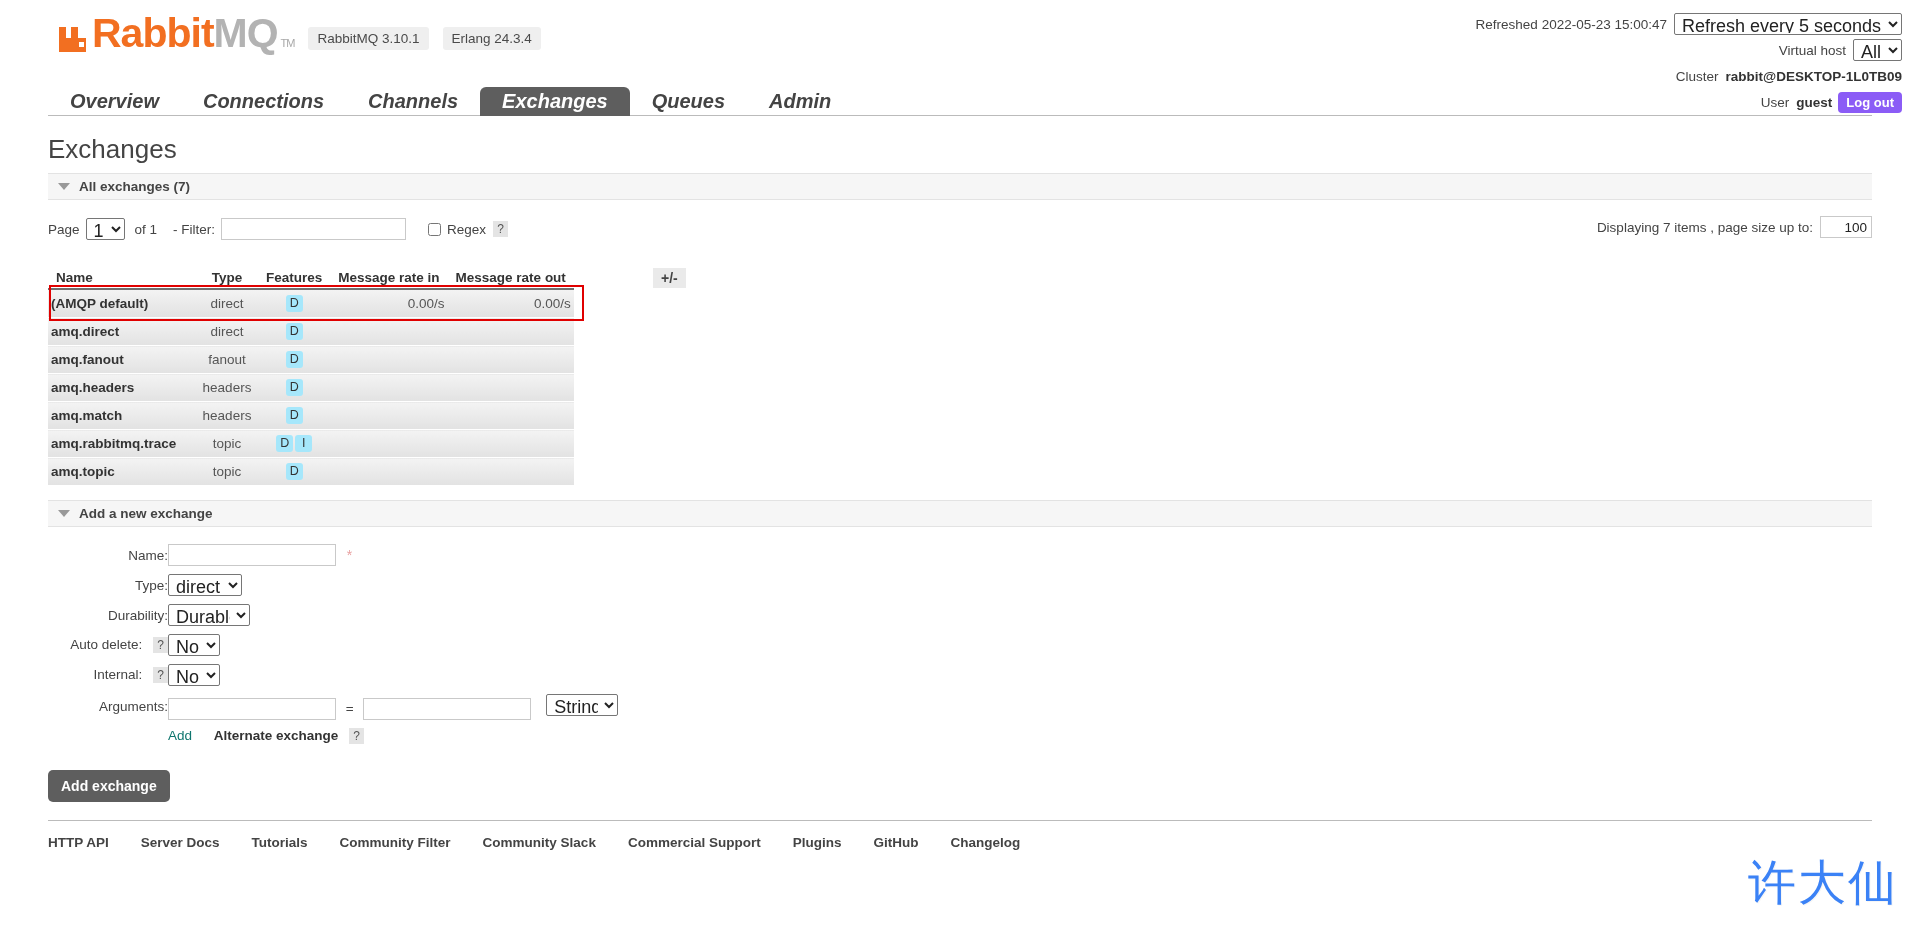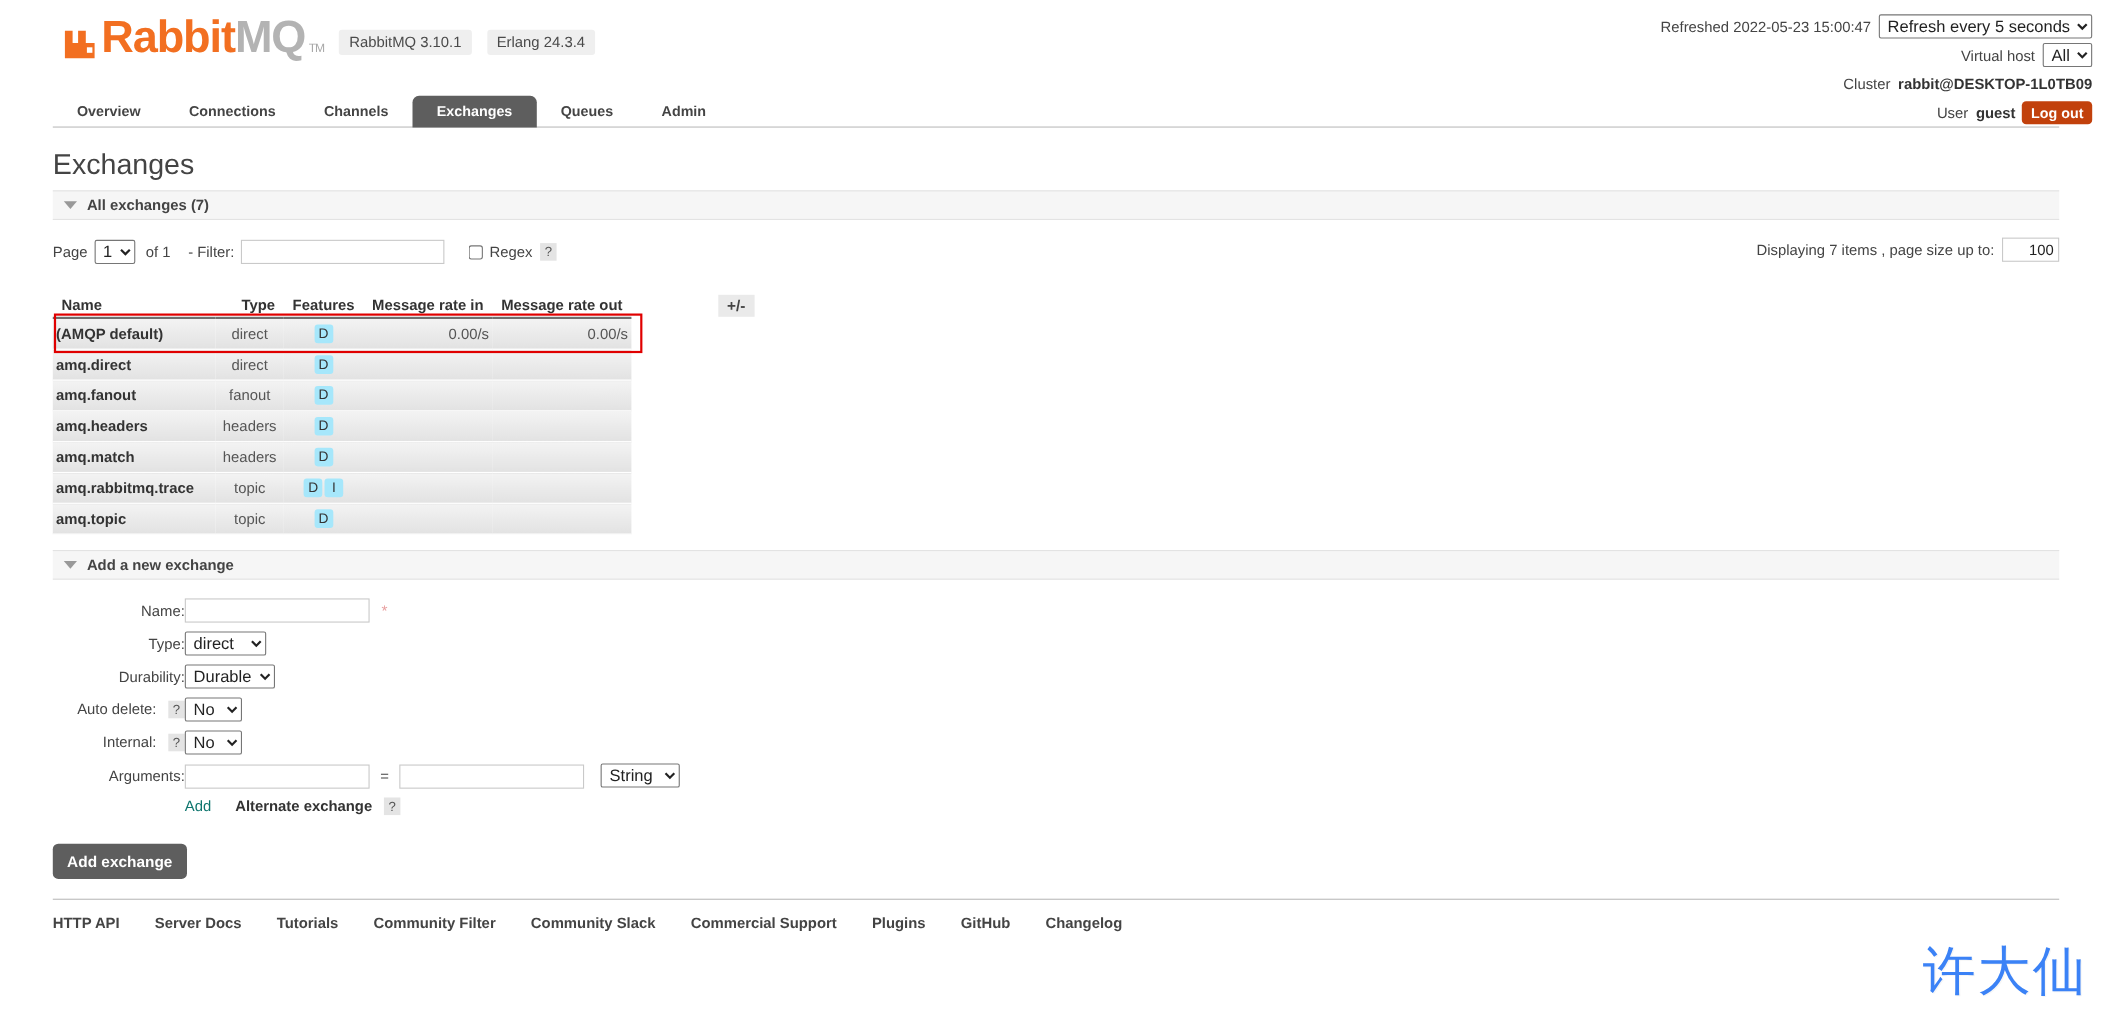--- a/index.html
+++ b/index.html
@@ -68,31 +68,31 @@
     display: flex;
     align-items: center;
     justify-content: flex-end;
     height: 24px;
     margin-bottom: 2px;
     white-space: nowrap;
   }
   .hr-label { margin-right: 7px; }
   select.ui-select {
     font-family: "Liberation Sans", sans-serif;
-    font-size: 15px;
+    font-size: 18px;
     color: #222;
     border: 1px solid #767676;
     background: #fff;
     padding: 1px 3px;
     border-radius: 2px;
     height: 22px;
   }
   .strong { font-weight: bold; color: #333; }
   .logout-btn {
-    background: #c2410c;
+    background: #8b5cf6;
     color: #fff;
     border: none;
     border-radius: 4px;
     font-family: "Liberation Sans", sans-serif;
     font-size: 13px;
     font-weight: bold;
     padding: 3px 8px;
     margin-left: 6px;
     cursor: pointer;
     height: 21px;
@@ -101,27 +101,28 @@
   
   #nav {
     position: relative;
     margin: 0 48px;
     border-bottom: 1px solid #bbb;
     height: 30px;
     padding-left: 0;
   }
   .nav-list { display: flex; align-items: flex-end; height: 30px; }
   .nav-item {
-    font-size: 13px;
+    font-size: 20px;
     font-weight: bold;
     color: #444;
     padding: 6px 22px 7px 22px;
     cursor: pointer;
     border-radius: 6px 6px 0 0;
     line-height: 16px;
+    font-style: italic;
   }
   .nav-item.active {
     background: #5e5e5e;
     color: #fff;
   }
 
   
   #main { padding: 0 48px; }
   h1.page-title {
     font-size: 26px;
@@ -405,21 +406,21 @@
         <span>Displaying 7 items , page size up to:</span>
         <input class="text-input pagesize-input" value="100" style="">
       </span>
     </div>
 
     <div class="table-wrap">
       <table class="ex-table">
         <thead>
           <tr>
             <th style="width:148px;">Name</th>
-            <th class="ctr" style="width:62px;text-align:right;">Type</th>
+            <th class="ctr" style="width:62px;">Type</th>
             <th class="ctr" style="width:60px;">Features</th>
             <th class="num" style="width:100px;">Message rate in</th>
             <th class="num" style="width:100px;">Message rate out</th>
           </tr>
         </thead>
         <tbody>
           <tr>
             <td class="name">(AMQP default)</td>
             <td class="type">direct</td>
             <td class="feat"><span class="badge">D</span></td>

